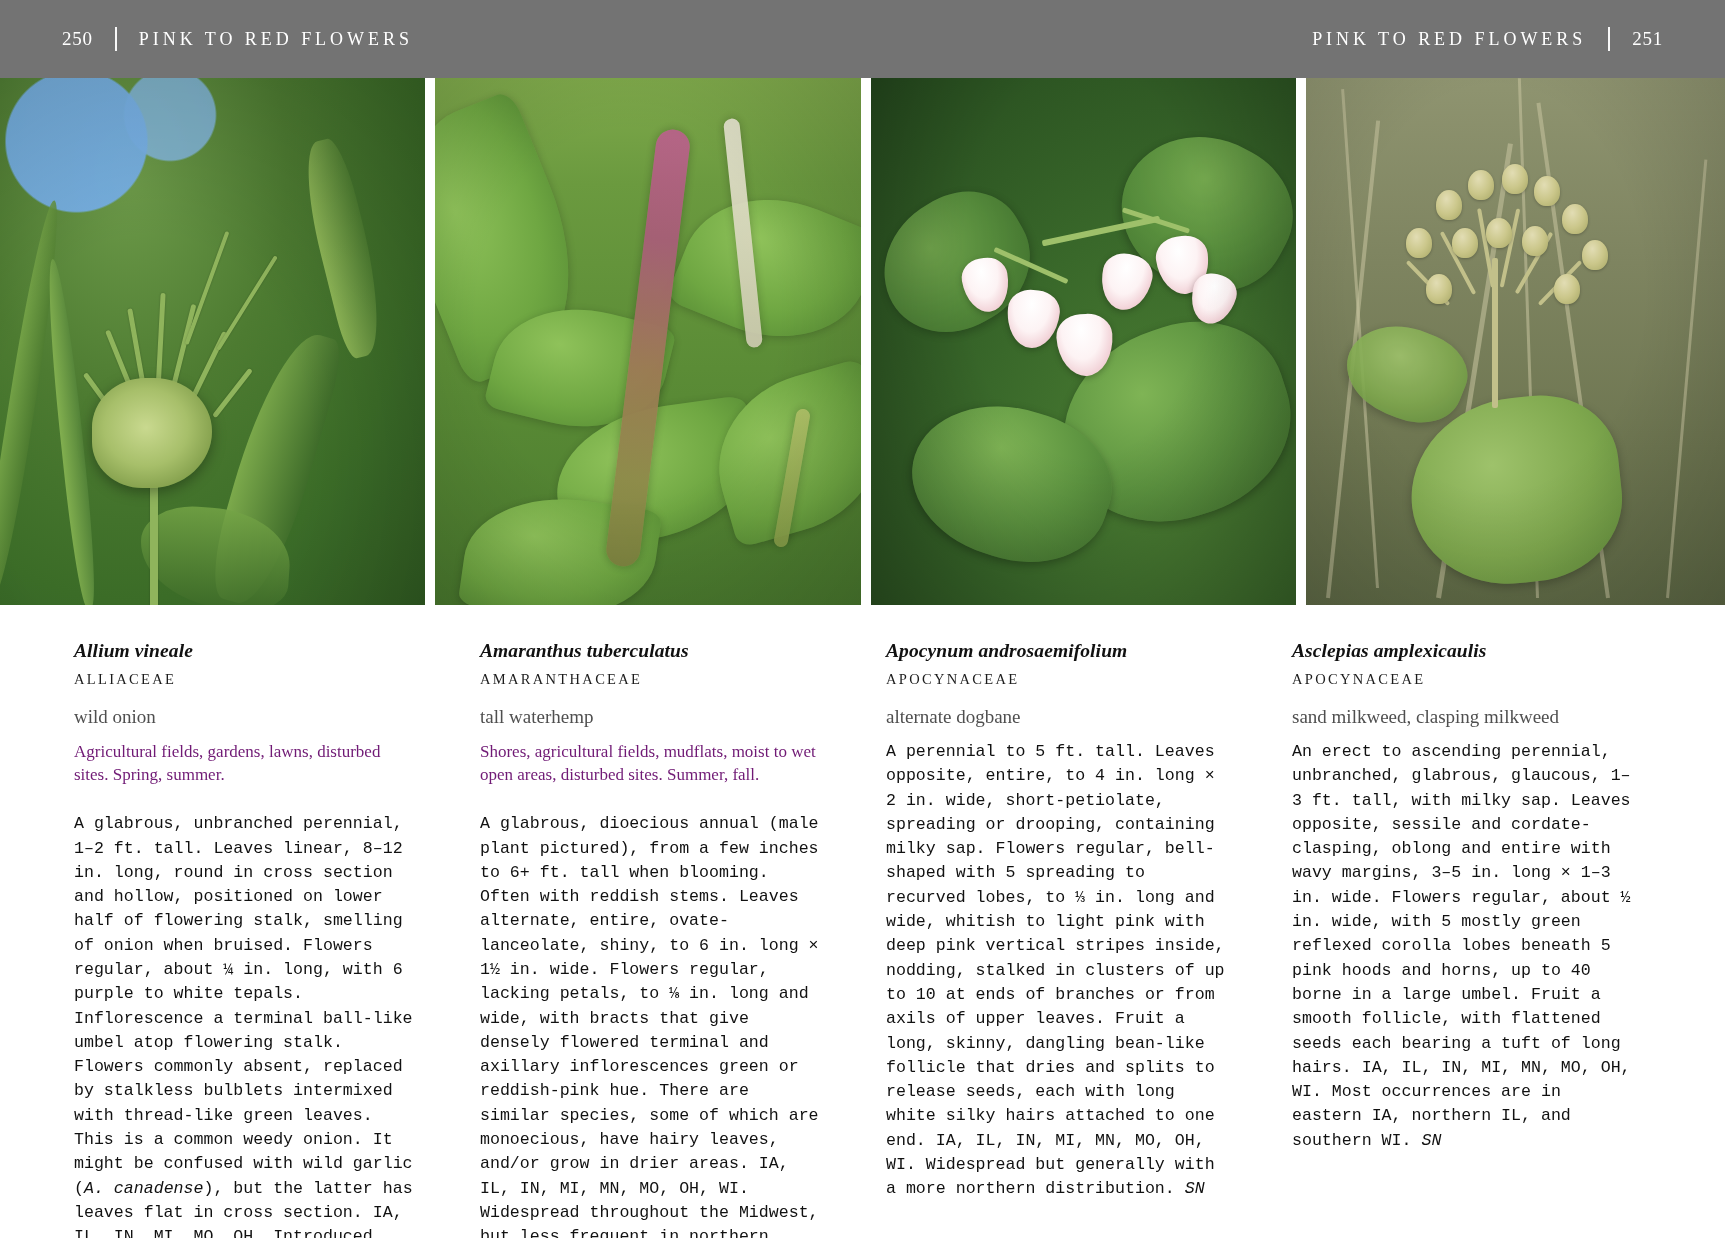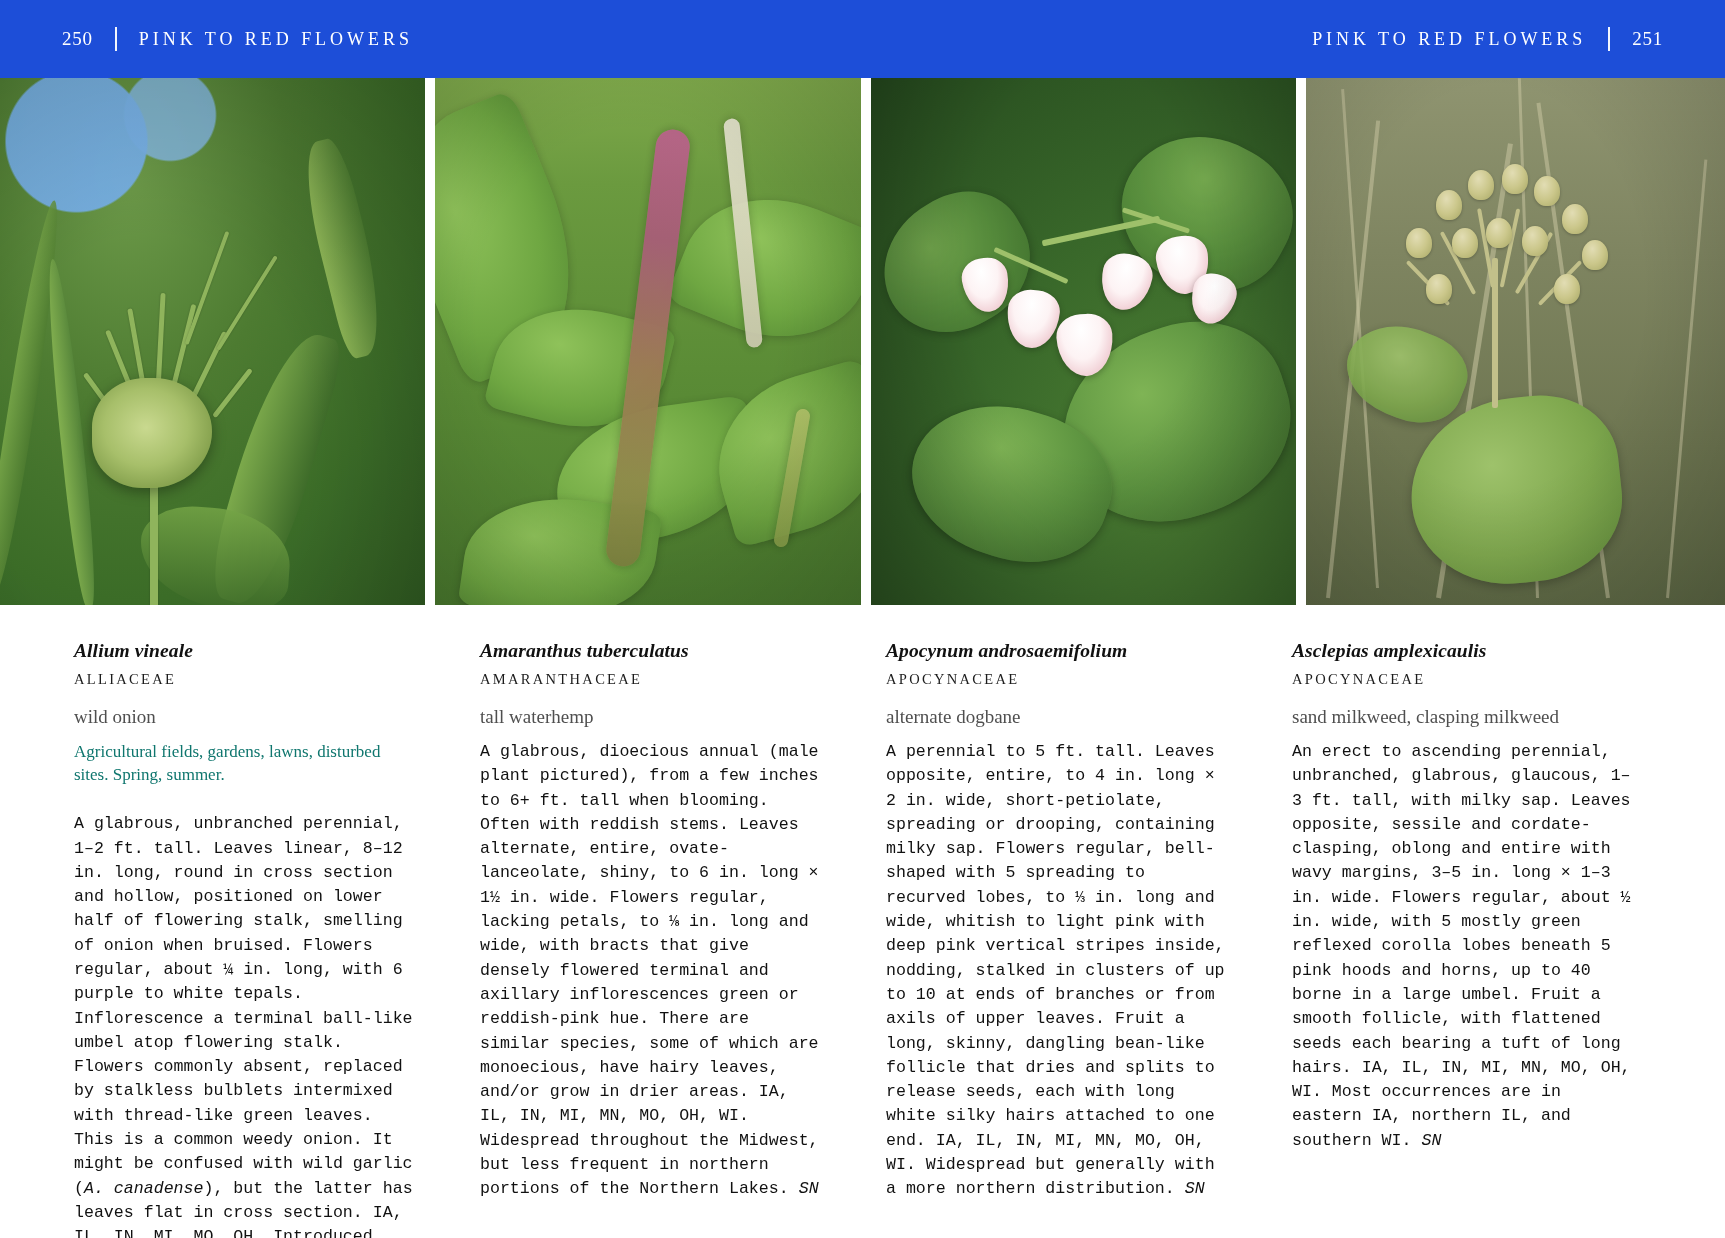--- a/index.html
+++ b/index.html
@@ -20,21 +20,21 @@
     height: 1238px;
     background: #ffffff;
   }
 
   
   .header-band {
     position: absolute;
     top: 0; left: 0;
     width: 1725px;
     height: 78px;
-    background: #1d4ed8;
+    background: #737373;
   }
   .header-inner {
     position: absolute;
     top: 0; left: 0; right: 0; bottom: 0;
     display: flex;
     align-items: center;
     justify-content: space-between;
     padding: 0 62px;
     box-sizing: border-box;
   }
@@ -233,21 +233,21 @@
   .common {
     font-family: Liberation Serif, serif;
     font-size: 19px;
     color: #4f4f4f;
     margin: 0 0 12px 0;
   }
   .habitat {
     font-family: "Liberation Serif", serif;
     font-size: 17px;
     line-height: 1.36;
-    color: #0f766e;
+    color: #701a75;
     margin: 0 0 26px 0;
   }
   .desc {
     font-family: Liberation Mono, monospace;
     font-size: 16.6px;
     line-height: 1.465;
     color: #111111;
     margin: 0;
     text-align: left;
   }
@@ -371,20 +371,21 @@
         <div class="family">ALLIACEAE</div>
         <div class="common">wild onion</div>
         <div class="habitat">Agricultural fields, gardens, lawns, disturbed sites. Spring, summer.</div>
         <p class="desc"><span>A glabrous, unbranched perennial, 1–2 ft. tall. Leaves linear, 8–12 in. long, round in cross section and hollow, positioned on lower half of flowering stalk, smelling of onion when bruised. Flowers regular, about ¼ in. long, with 6 purple to white tepals. Inflorescence a terminal ball-like umbel atop flowering stalk. Flowers commonly absent, replaced by stalkless bulblets intermixed with thread-like green leaves. This is a common weedy onion. It might be confused with wild garlic (</span><i>A. canadense</i><span>), but the latter has leaves flat in cross section. IA, IL, IN, MI, MO, OH. Introduced from Europe. Found mostly in our region’s southern half.</span> <i class="initials">SN</i></p>
       </div>
 
       <div class="col">
         <div class="sci-name">Amaranthus tuberculatus</div>
         <div class="family">AMARANTHACEAE</div>
         <div class="common">tall waterhemp</div>
+        <div class="habitat">Shores, agricultural fields, mudflats, moist to wet open areas, disturbed sites. Summer, fall.</div>
         <p class="desc"><span>A glabrous, dioecious annual (male plant pictured), from a few inches to 6+ ft. tall when blooming. Often with reddish stems. Leaves alternate, entire, ovate-lanceolate, shiny, to 6 in. long × 1½ in. wide. Flowers regular, lacking petals, to ⅛ in. long and wide, with bracts that give densely flowered terminal and axillary inflorescences green or reddish-pink hue. There are similar species, some of which are monoecious, have hairy leaves, and/or grow in drier areas. IA, IL, IN, MI, MN, MO, OH, WI. Widespread throughout the Midwest, but less frequent in northern portions of the Northern Lakes.</span> <i class="initials">SN</i></p>
       </div>
 
       <div class="col">
         <div class="sci-name">Apocynum androsaemifolium</div>
         <div class="family">APOCYNACEAE</div>
         <div class="common">alternate dogbane</div>
         <p class="desc"><span>A perennial to 5 ft. tall. Leaves opposite, entire, to 4 in. long × 2 in. wide, short-petiolate, spreading or drooping, containing milky sap. Flowers regular, bell-shaped with 5 spreading to recurved lobes, to ⅓ in. long and wide, whitish to light pink with deep pink vertical stripes inside, nodding, stalked in clusters of up to 10 at ends of branches or from axils of upper leaves. Fruit a long, skinny, dangling bean-like follicle that dries and splits to release seeds, each with long white silky hairs attached to one end. IA, IL, IN, MI, MN, MO, OH, WI. Widespread but generally with a more northern distribution.</span> <i class="initials">SN</i></p>
       </div>
 

